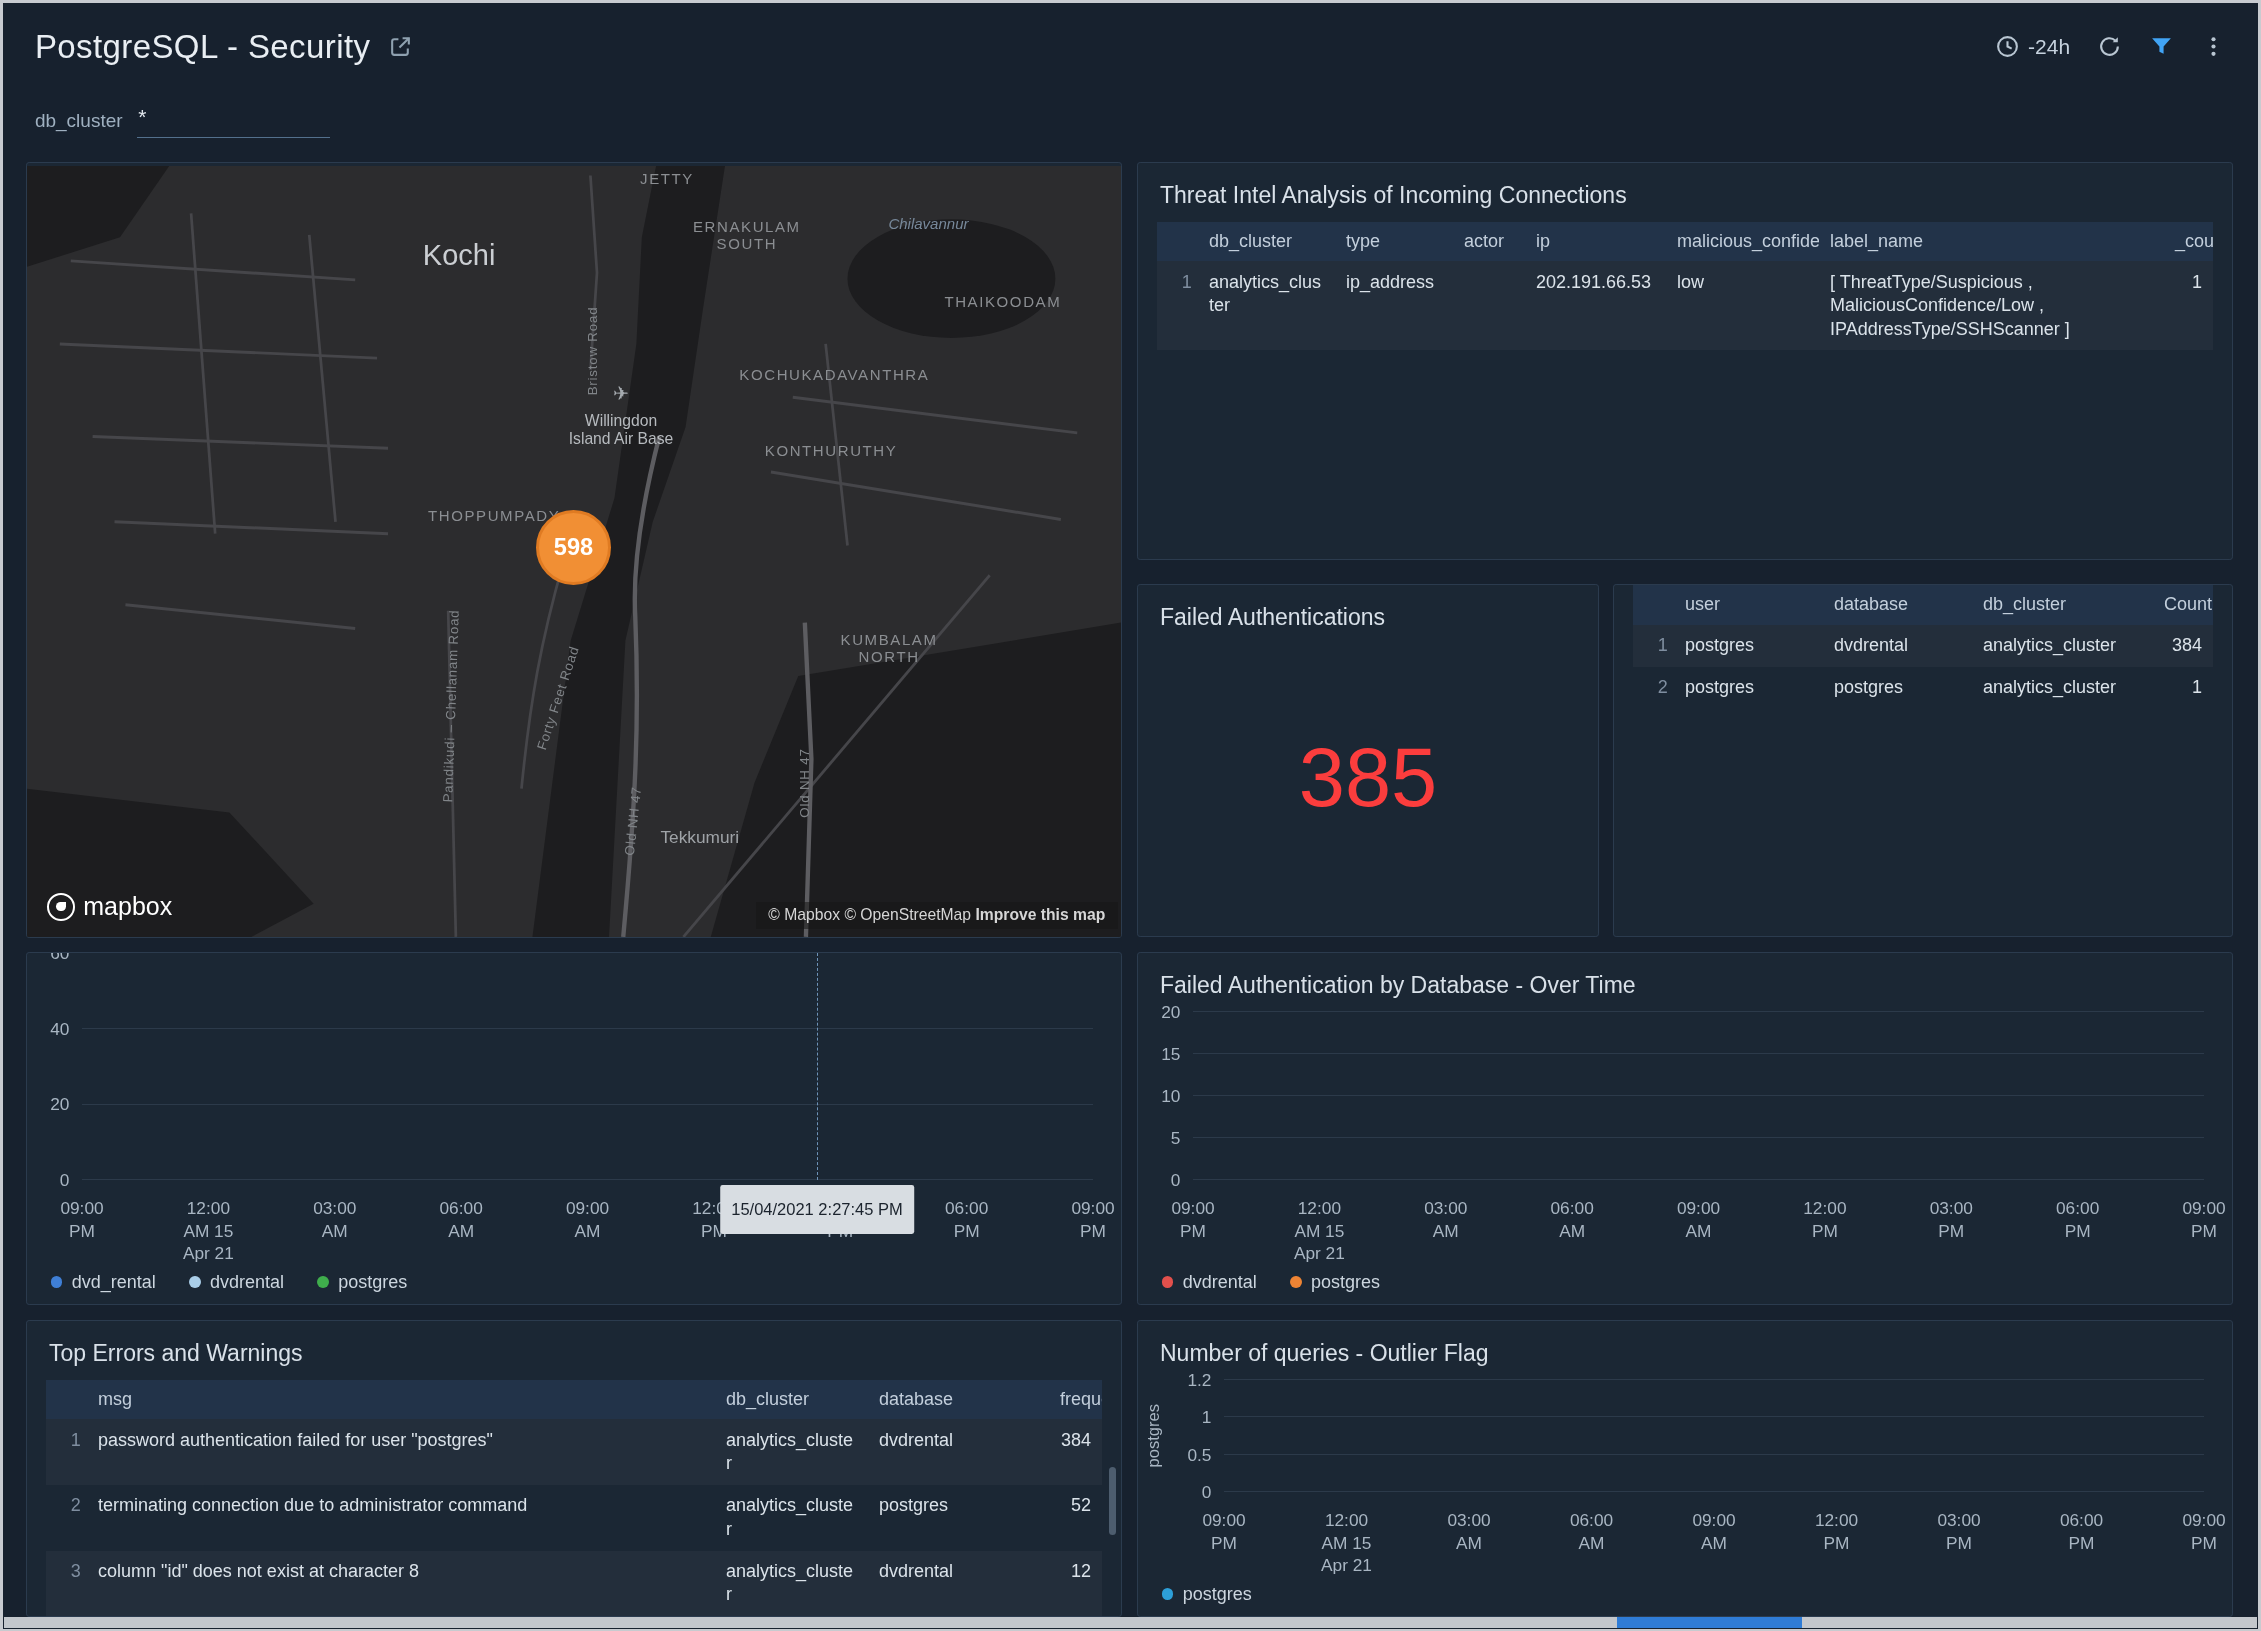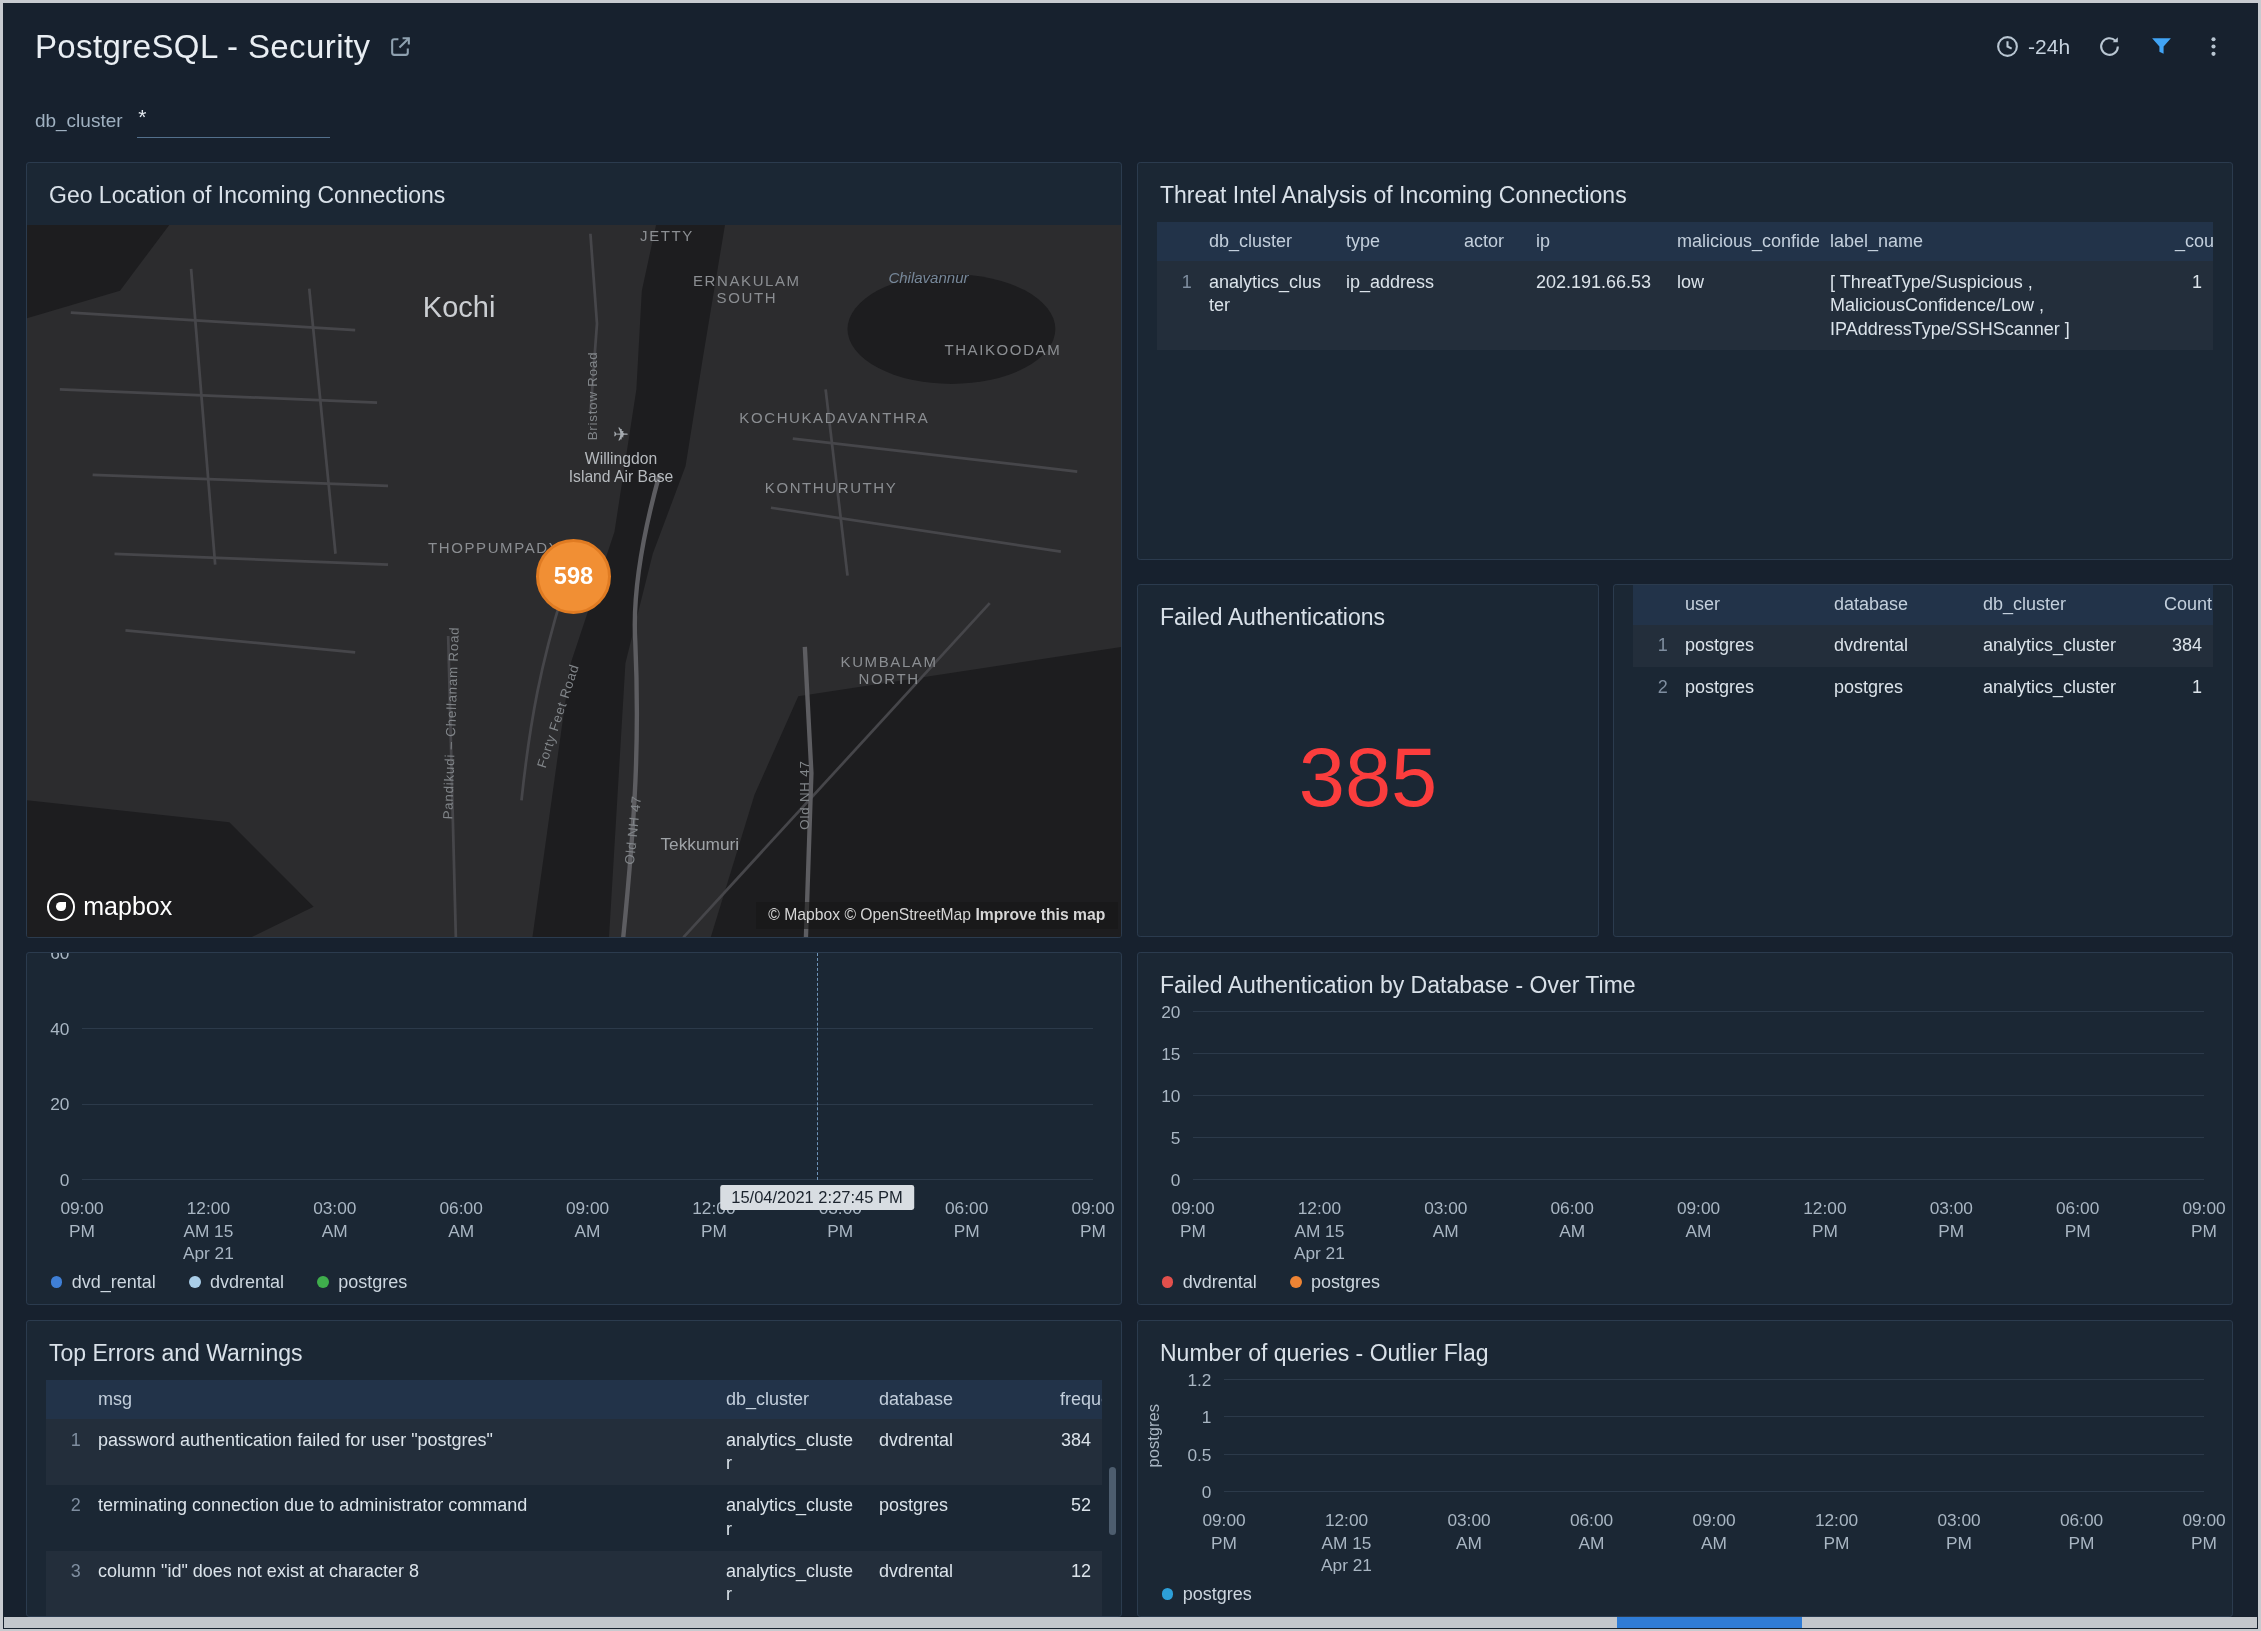--- a/index.html
+++ b/index.html
@@ -63,21 +63,21 @@
   .ytick{position:absolute;right:12.6px;transform:translateY(50%);font-size:17.3px;color:#a9b6c3}
   .plot{flex:1;position:relative}
   .plot-right{width:28px}
   .gridline{position:absolute;left:0;right:0;height:0.8px;background:#2c3a4a}
   .bar{position:absolute;bottom:0;display:flex;flex-direction:column-reverse;transform:translateX(-50%)}
   .seg{width:100%}
   .xlabels{height:72px;position:relative;margin:8px 28px 0 55px}
   .chart.has-rot .xlabels{margin-left:86px}
   .xlab{position:absolute;top:9.4px;transform:translateX(-50%);width:55px;text-align:center;font-size:17.3px;line-height:1.3;color:#a9b6c3}
   .cursor-line{position:absolute;top:0;bottom:0;width:0;border-left:1.6px dashed #6e93b8;z-index:2}
-  .cursor-tip{position:absolute;top:-3.1px;transform:translateX(-50%);background:#d8dde2;color:#1b232d;font-size:16.5px;padding:3px 11px;border-radius:2.4px;white-space:nowrap;z-index:3}
+  .cursor-tip{position:absolute;top:-3.1px;transform:translateX(-50%);background:#d8dde2;color:#1b232d;font-size:16.5px;padding:15px 11px;border-radius:2.4px;white-space:nowrap;z-index:3}
   .legend{height:44px;display:flex;align-items:center;gap:33px;padding:0 23.6px}
   .legend-item{display:flex;align-items:center;gap:9.4px;font-size:18px;color:#ccd6df}
   .dot{width:11.8px;height:11.8px;border-radius:50%;flex:0 0 auto}
   .rot-label{width:31px;display:flex;align-items:center;justify-content:center;writing-mode:vertical-rl;transform:rotate(180deg);font-size:16.5px;color:#a9b6c3}
 
   
   .map{flex:1;position:relative;overflow:hidden;background:#2c2c2e;margin:3.1px 0 0 0}
   .map-svg{position:absolute;inset:0;width:100%;height:100%}
   .map-label{position:absolute;transform:translate(-50%,-50%);white-space:pre;text-align:center}
   .city{font-size:29px;color:#cbced2}
@@ -138,21 +138,20 @@
     </span>
   </div>
 </header>
 
 <div class="filter-bar">
   <span class="filter-label">db_cluster</span>
   <div class="filter-input">*</div>
 </div>
 
 <section class="panel" id="panel-geo">
-  <h2 class="panel-title">Geo Location of Incoming Connections</h2>
   <div class="map">
     <svg class="map-svg" viewBox="0 0 1000 650" preserveAspectRatio="none">
       <rect width="1000" height="650" fill="#2c2c2e"></rect>
       <path d="M575,0 L638,0 L618,120 L602,220 L572,300 L547,400 L532,650 L462,650 L497,400 L537,280 L557,150 L562,60 Z" fill="#1d1d1f"></path>
       <ellipse cx="845" cy="95" rx="95" ry="50" fill="#1d1d1f"></ellipse>
       <path d="M705,430 L1000,385 L1000,650 L625,650 L665,520 Z" fill="#1d1d1f"></path>
       <path d="M0,525 L185,545 L262,622 L205,650 L0,650 Z" fill="#1d1d1f"></path>
       <path d="M0,0 L130,0 L85,60 L0,85 Z" fill="#1d1d1f"></path>
       <g stroke="#46464a" stroke-width="2.5" fill="none">
         <path d="M40,80 L300,96"></path>

